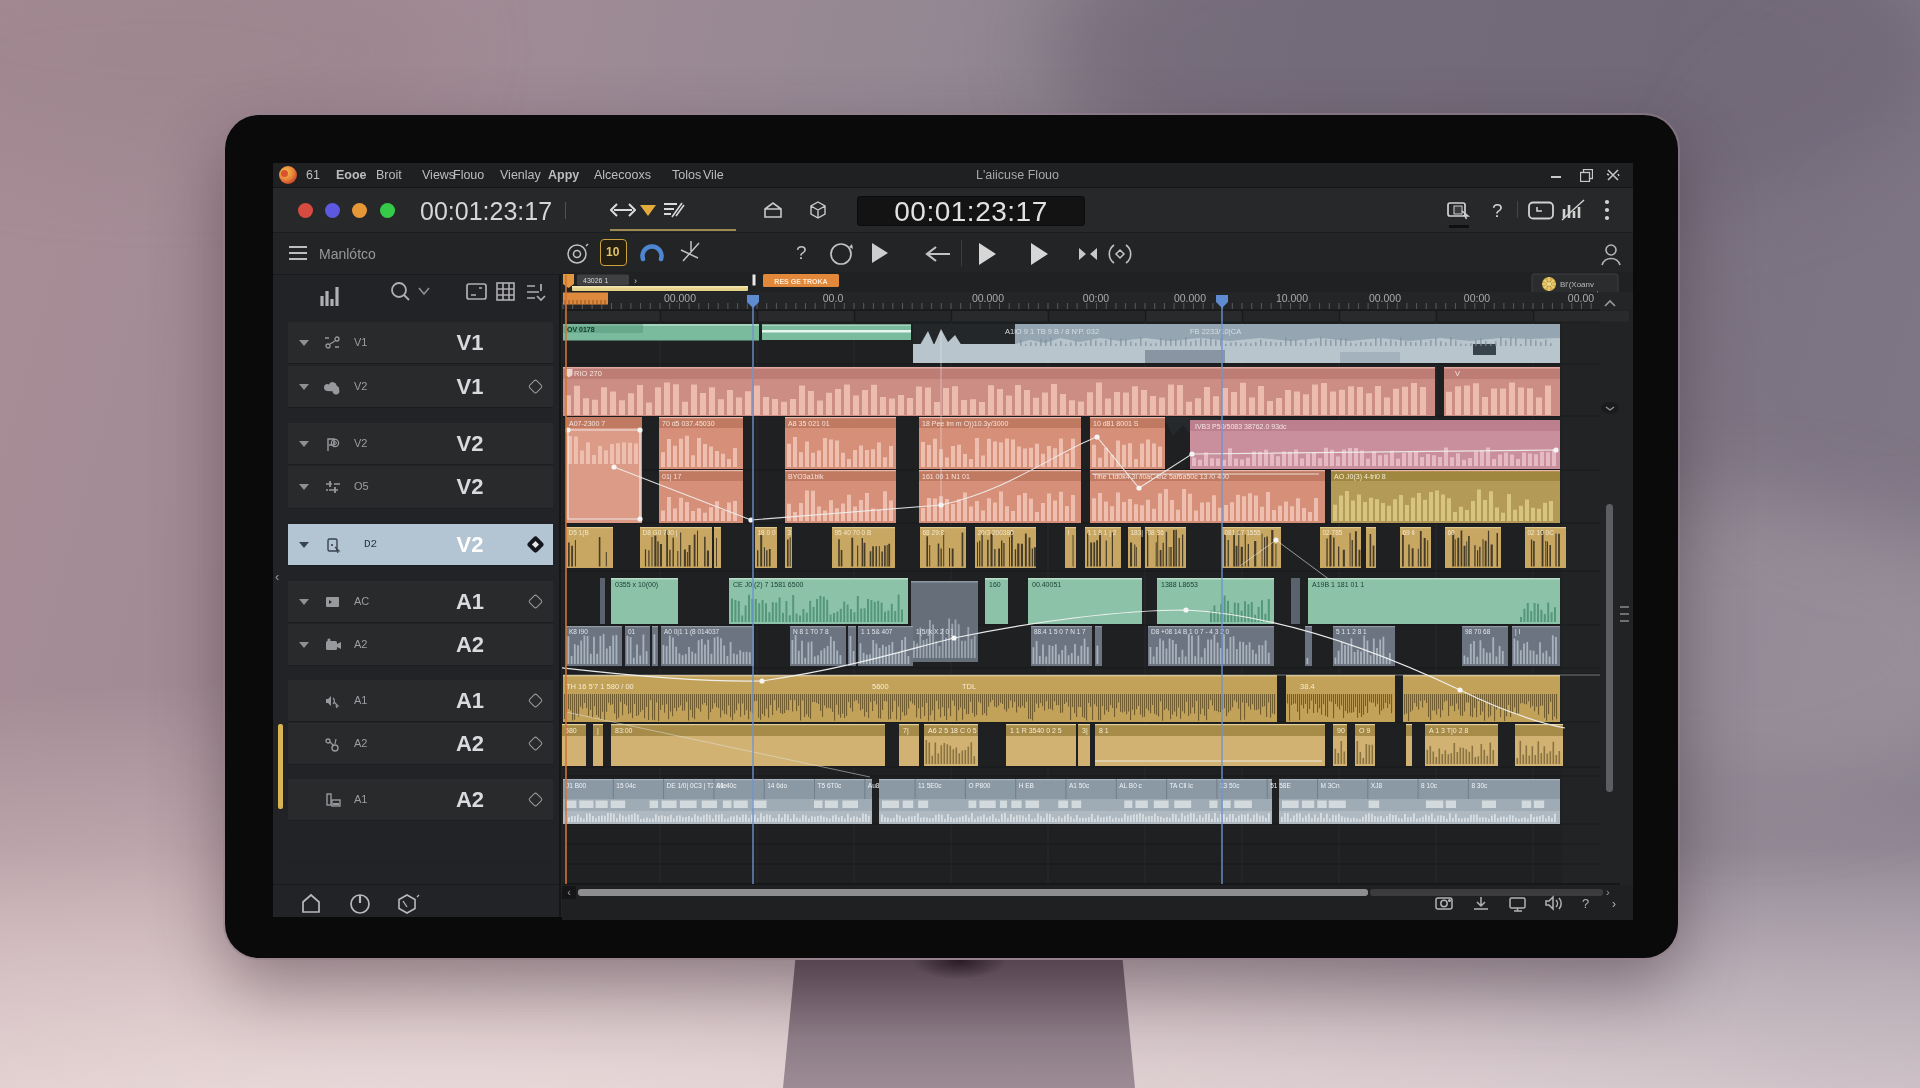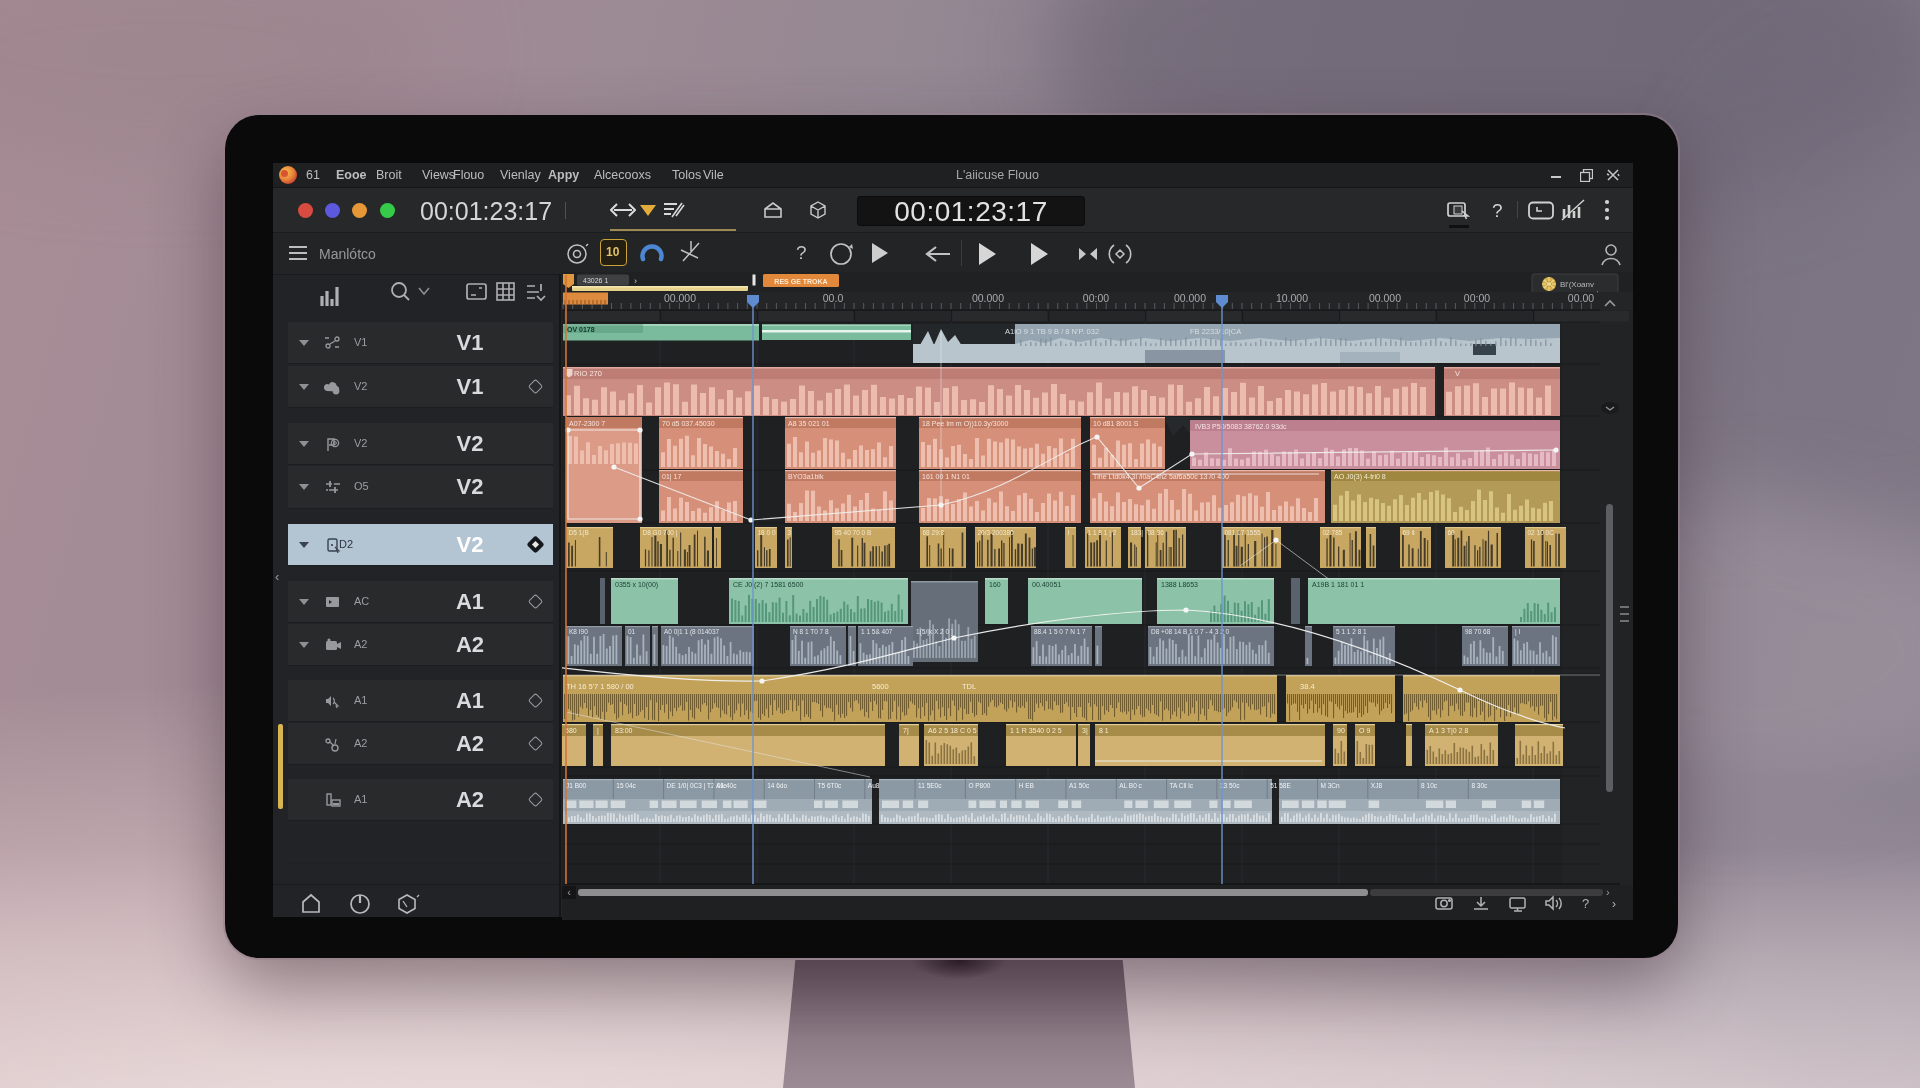--- a/index.html
+++ b/index.html
@@ -35,21 +35,21 @@
 <span class="mi" style="left:306px;">61</span>
 <span class="mi" style="left:336px;font-weight:bold;">Eooe</span>
 <span class="mi" style="left:376px;">Broit</span>
 <span class="mi" style="left:422px;">Views</span>
 <span class="mi" style="left:453px;">Flouo</span>
 <span class="mi" style="left:500px;">Vienlay</span>
 <span class="mi" style="left:548px;font-weight:bold;">Appy</span>
 <span class="mi" style="left:594px;">Alcecooxs</span>
 <span class="mi" style="left:672px;">Tolos</span>
 <span class="mi" style="left:703px;">Vile</span>
-<span class="mi" style="left:956px;color:#a8a8aa;">L'aiicuse Flouo</span>
+<span class="mi" style="left:976px;color:#a8a8aa;">L'aiicuse Flouo</span>
 <div class="abs" style="left:1551px;top:176px;width:10px;height:2px;background:#c8c8c8;"></div>
 <svg class="abs" style="left:1580px;top:169px;" width="13" height="13" viewBox="0 0 13 13">
     <rect x="3.5" y="0.5" width="9" height="9" fill="none" stroke="#c8c8c8" stroke-width="1.3"></rect>
     <rect x="0.5" y="3.5" width="9" height="9" fill="#1f2021" stroke="#c8c8c8" stroke-width="1.3"></rect>
   </svg>
 <svg class="abs" style="left:1606px;top:168px;" width="14" height="14" viewBox="0 0 14 14">
     <path d="M2,2L12,12M12,2L2,12M1,6l2,1M12,6l1,2" stroke="#c8c8c8" stroke-width="1.5"></path>
   </svg>
 <div class="abs" style="left:273px;top:188px;width:1360px;height:44px;background:#272829;"></div>
 <div class="dot" style="left:298px;background:#d84b40;"></div>
@@ -188,21 +188,21 @@
     </svg></div>
 <div style="position:absolute;left:354px;top:480px;font-size:11px;color:#9c9ea1;">O5</div>
 <div style="position:absolute;left:440px;top:474px;width:60px;text-align:center;font-size:22px;font-weight:bold;color:#d8dadd;">V2</div>
 <div style="position:absolute;left:288px;top:524px;width:265px;height:42px;background:#b3c4d2;border-bottom:1px solid #1c1d1f;"></div>
 <div style="position:absolute;left:299px;top:542px;width:0;height:0;border-left:5px solid transparent;border-right:5px solid transparent;border-top:6px solid #3a424c;"></div>
 <div style="position:absolute;left:324px;top:537px;width:18px;height:16px;"><svg width="18" height="16" viewBox="0 0 18 16">
       <rect x="4" y="2" width="9" height="12" rx="1.5" fill="none" stroke="#39424d" stroke-width="1.4"></rect>
       <circle cx="8" cy="8" r="1.1" fill="#39424d"></circle>
       <path d="M11,10l4,4l-2,0l1,2" stroke="#39424d" stroke-width="1.2" fill="none"></path>
     </svg></div>
-<div style="position:absolute;left:339px;top:538px;font-size:11px;color:#2b3440;">D2</div>
+<div style="position:absolute;left:364px;top:538px;font-size:11px;color:#2b3440;font-family:Liberation Mono, monospace;">D2</div>
 <div style="position:absolute;left:440px;top:532px;width:60px;text-align:center;font-size:22px;font-weight:bold;color:#ffffff;">V2</div>
 <div style="position:absolute;left:529px;top:538px;width:13px;height:13px;background:#14181c;transform:rotate(45deg);border-radius:3px;"></div>
 <div style="position:absolute;left:533px;top:542px;width:5px;height:5px;background:#e8e8e8;transform:rotate(45deg);"></div>
 <div style="position:absolute;left:288px;top:581px;width:265px;height:42px;background:#292a2c;border-bottom:1px solid #1c1d1f;"></div>
 <div style="position:absolute;left:299px;top:599px;width:0;height:0;border-left:5px solid transparent;border-right:5px solid transparent;border-top:6px solid #8e9093;"></div>
 <div style="position:absolute;left:324px;top:594px;width:18px;height:16px;"><svg width="18" height="16" viewBox="0 0 18 16">
       <rect x="2" y="3" width="13" height="10" rx="1" fill="#97999c"></rect>
       <path d="M5,6l3,2l-3,2z" fill="#27282a"></path>
     </svg></div>
 <div style="position:absolute;left:354px;top:595px;font-size:11px;color:#9c9ea1;">AC</div>

